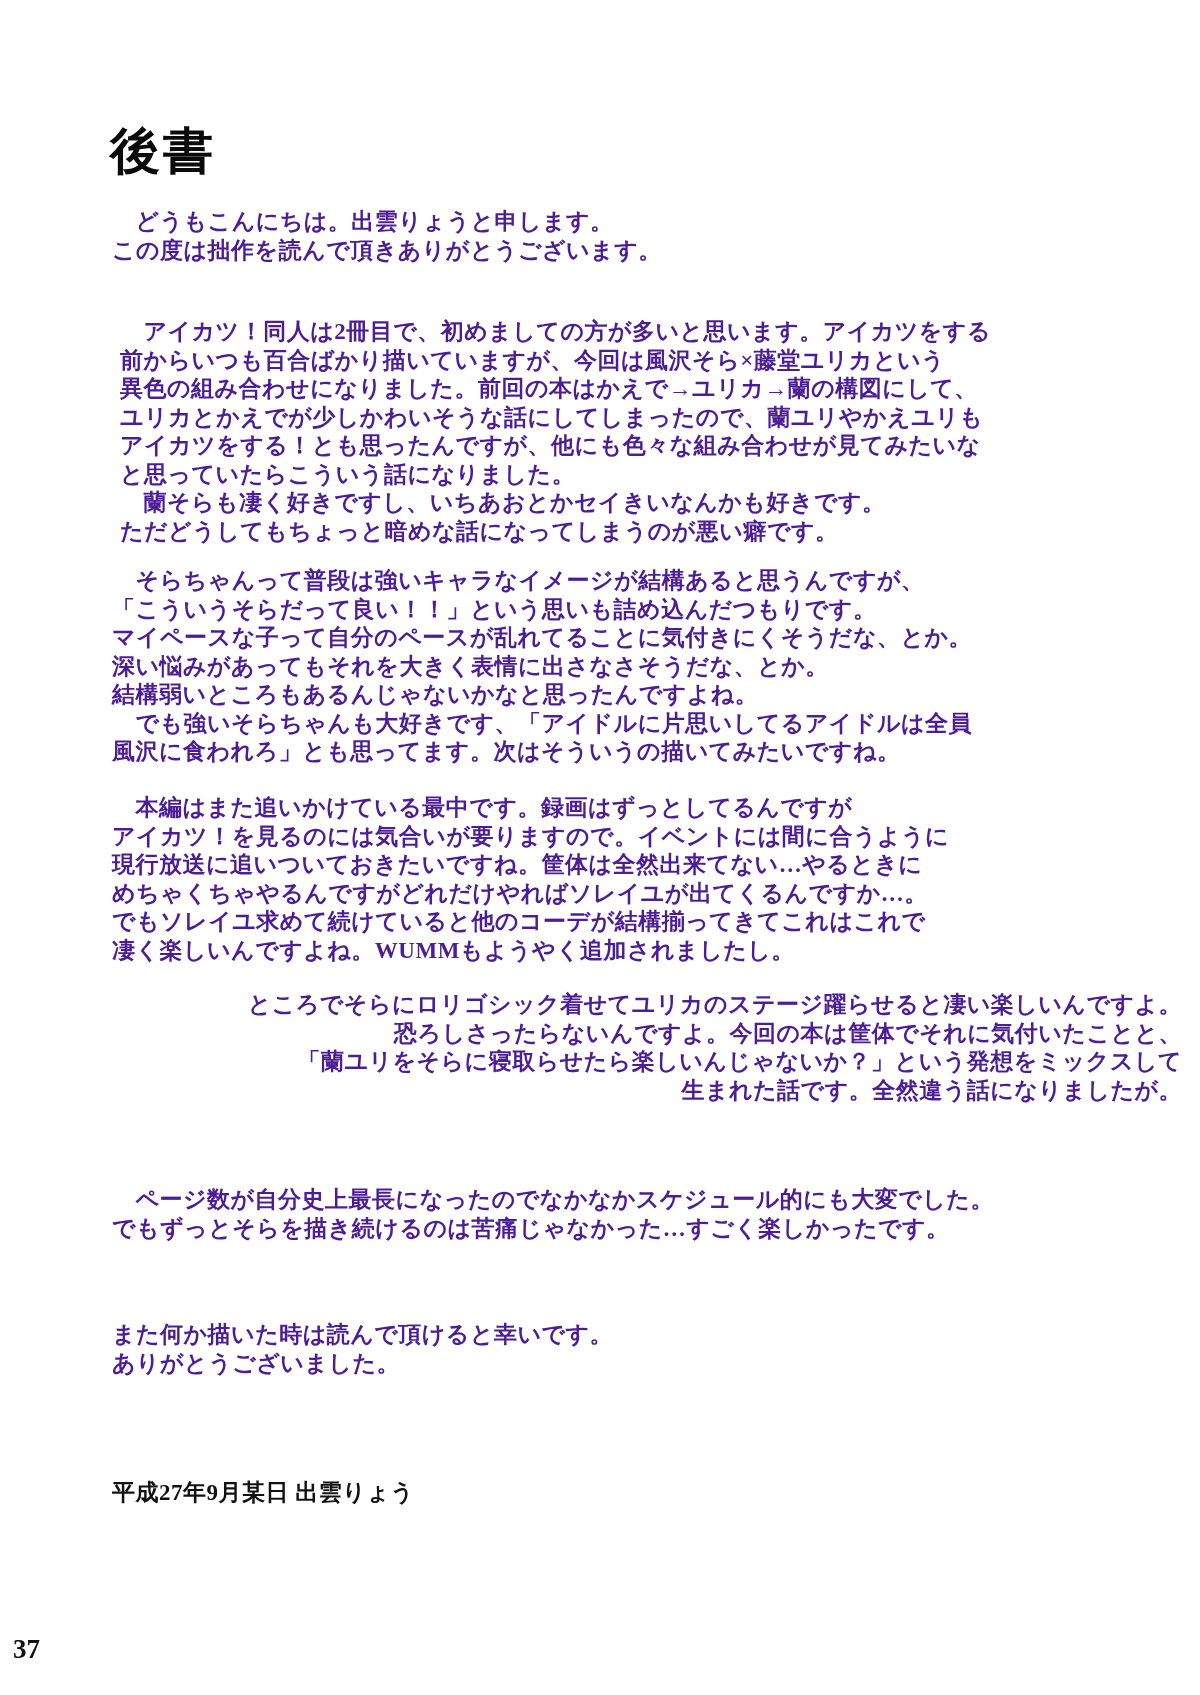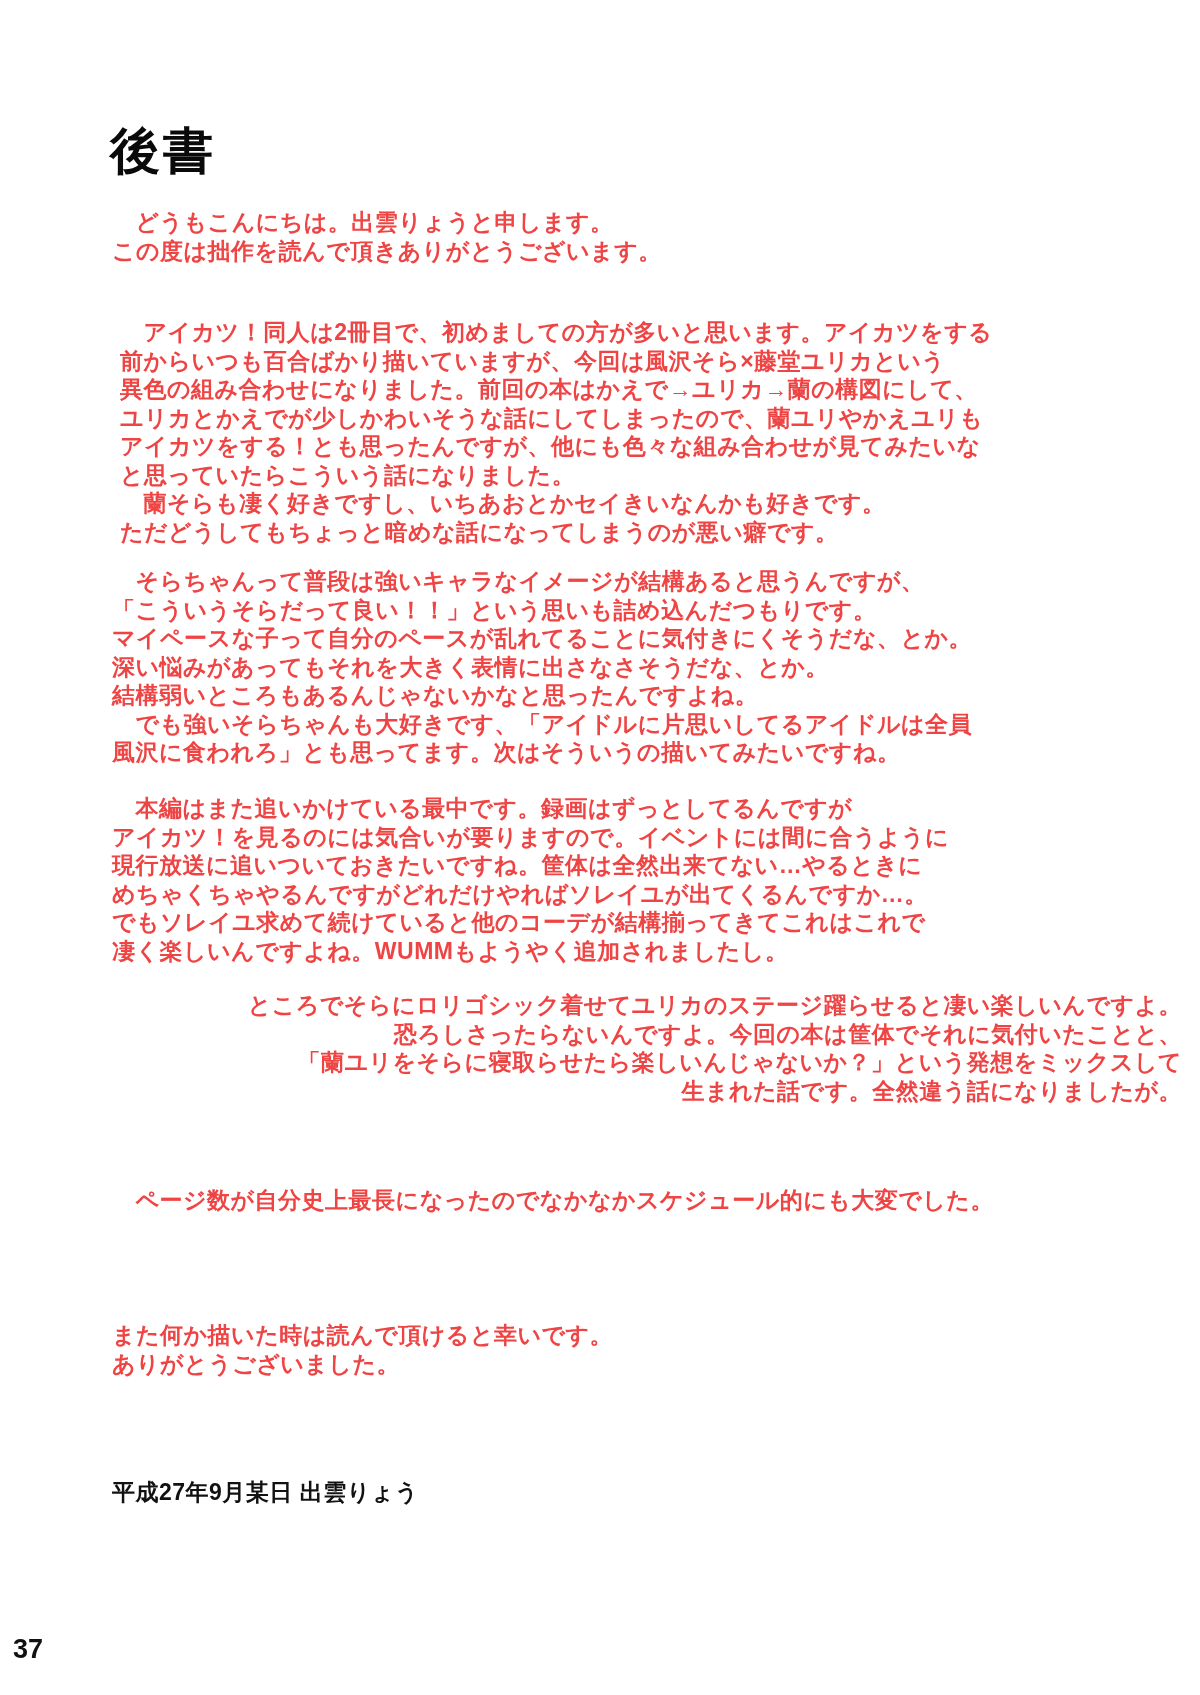--- a/index.html
+++ b/index.html
@@ -6,21 +6,21 @@
     margin: 0;
     padding: 0;
     background: #ffffff;
   }
   .page {
     position: relative;
     width: 1192px;
     height: 1695px;
     background: #ffffff;
     color: #0e0e0e;
-    font-family: Liberation Sans, sans-serif;
+    font-family: Liberation Serif, serif;
     overflow: hidden;
   }
   .title {
     position: absolute;
     left: 110px;
     top: 124px;
     margin: 0;
     font-size: 50px;
     font-weight: bold;
     letter-spacing: 3px;
@@ -28,21 +28,21 @@
     color: #0a0a0a;
   }
   .para {
     position: absolute;
     left: 112px;
     width: 1070px;
     font-size: 23px;
     font-weight: bold;
     line-height: 28.5px;
     letter-spacing: 0.5px;
-    color: #ef4444;
+    color: #4c1d95;
   }
   .para .line {
     white-space: pre;
   }
   .p0 { top: 208px; }
   .p1 { top: 318px; margin-left: 8px; }
   .p2 { top: 567px; }
   .p3 { top: 794px; }
   .p4 { top: 991px; text-align: right; }
   .p5 { top: 1186px; }
@@ -105,20 +105,21 @@
       <div class="line">凄く楽しいんですよね。WUMMもようやく追加されましたし。</div>
     </div>
   <div class="para p4">
       <div class="line">　ところでそらにロリゴシック着せてユリカのステージ躍らせると凄い楽しいんですよ。</div>
       <div class="line">恐ろしさったらないんですよ。今回の本は筐体でそれに気付いたことと、</div>
       <div class="line">「蘭ユリをそらに寝取らせたら楽しいんじゃないか？」という発想をミックスして</div>
       <div class="line">生まれた話です。全然違う話になりましたが。</div>
     </div>
   <div class="para p5">
       <div class="line">　ページ数が自分史上最長になったのでなかなかスケジュール的にも大変でした。</div>
+      <div class="line">でもずっとそらを描き続けるのは苦痛じゃなかった…すごく楽しかったです。</div>
     </div>
   <div class="para p6">
       <div class="line">また何か描いた時は読んで頂けると幸いです。</div>
       <div class="line">ありがとうございました。</div>
     </div>
 
   <div class="signature">平成27年9月某日 出雲りょう</div>
   <div class="page-number">37</div>
 </div>
 

